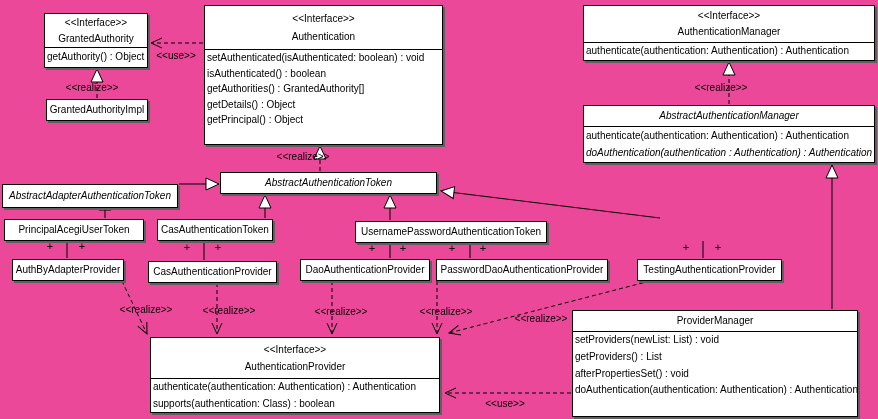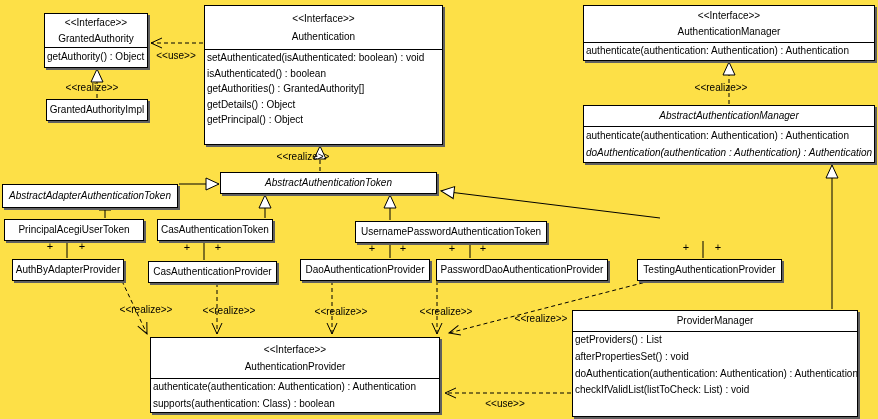--- a/index.html
+++ b/index.html
@@ -1,18 +1,18 @@
 <!DOCTYPE html>
 <html><head>
 <meta charset="utf-8">
 <style>
   * { margin:0; padding:0; box-sizing:border-box; }
   html,body { background:#f0f0f0; }
   body { font-family:"Liberation Sans", sans-serif; color:#000; }
-  #canvas { position:relative; width:878px; height:419px; background:#fde047; overflow:hidden; }
+  #canvas { position:relative; width:878px; height:419px; background:#ec4899; overflow:hidden; }
   svg.wires { position:absolute; left:0; top:0; z-index:1; }
   .cls { position:absolute; z-index:2; background:#fff; border:1px solid #000;
          box-shadow:2px 2px 0 #606060; font-size:10px; }
   .title { display:flex; flex-direction:column; justify-content:center; align-items:center;
            text-align:center; line-height:16px; overflow:hidden; }
   .title.sep { border-bottom:1px solid #000; }
   .cname.it { font-style:italic; }
   .methods { overflow:hidden; }
   .m { white-space:nowrap; overflow:hidden; padding-left:2px; }
   .m.it { font-style:italic; }
@@ -171,24 +171,24 @@
     <div class="title" style="height:100%">
       <div class="cname">TestingAuthenticationProvider</div>
     </div>
   </div>
 
   <div class="cls" style="left:572px;top:310px;width:286px;height:107px">
     <div class="title sep" style="height:21px">
       <div class="cname">ProviderManager</div>
     </div>
     <div class="methods" style="line-height:16.8px">
+      <div class="m">setProviders(newList: List) : void</div>
       <div class="m">getProviders() : List</div>
       <div class="m">afterPropertiesSet() : void</div>
       <div class="m">doAuthentication(authentication: Authentication) : Authentication</div>
-      <div class="m">checkIfValidList(listToCheck: List) : void</div>
     </div>
   </div>
 
   <div class="cls" style="left:150px;top:337px;width:290px;height:76px">
     <div class="title sep" style="height:41px;line-height:17px">
       <div>&lt;&lt;Interface&gt;&gt;</div>
       <div class="cname">AuthenticationProvider</div>
     </div>
     <div class="methods" style="line-height:16.5px">
       <div class="m">authenticate(authentication: Authentication) : Authentication</div>

